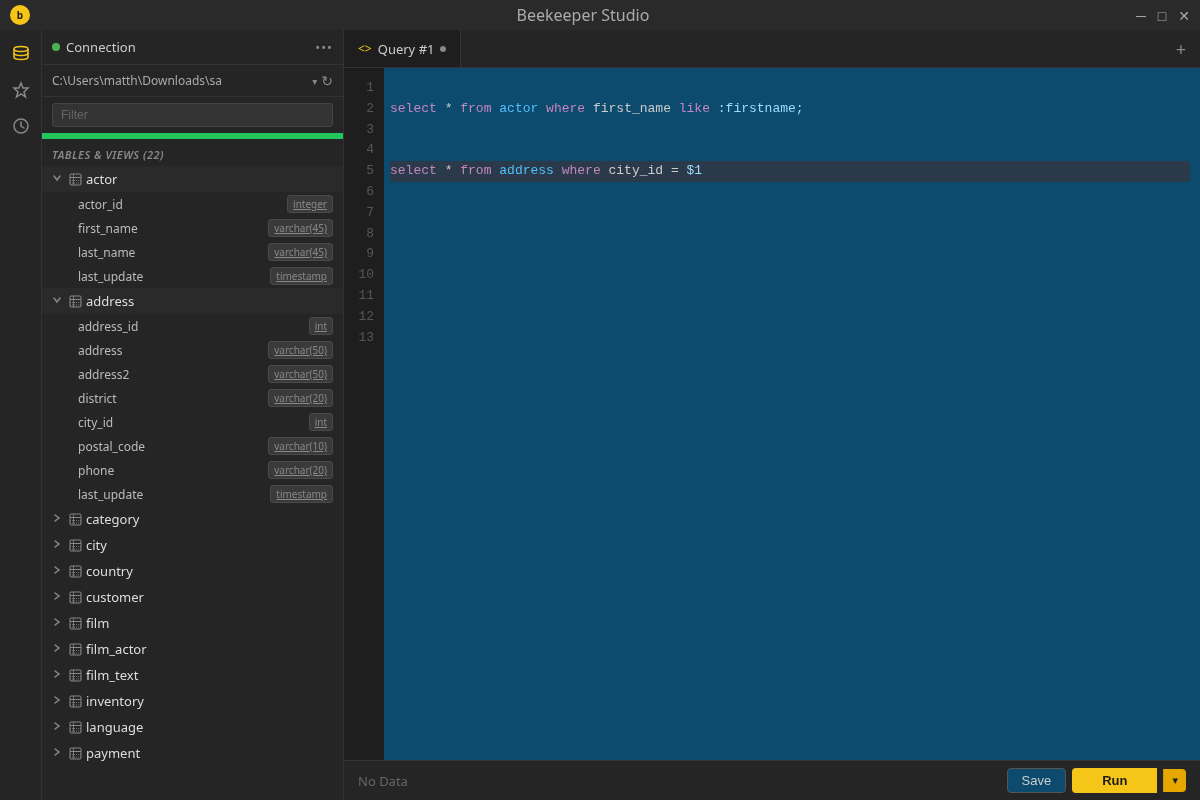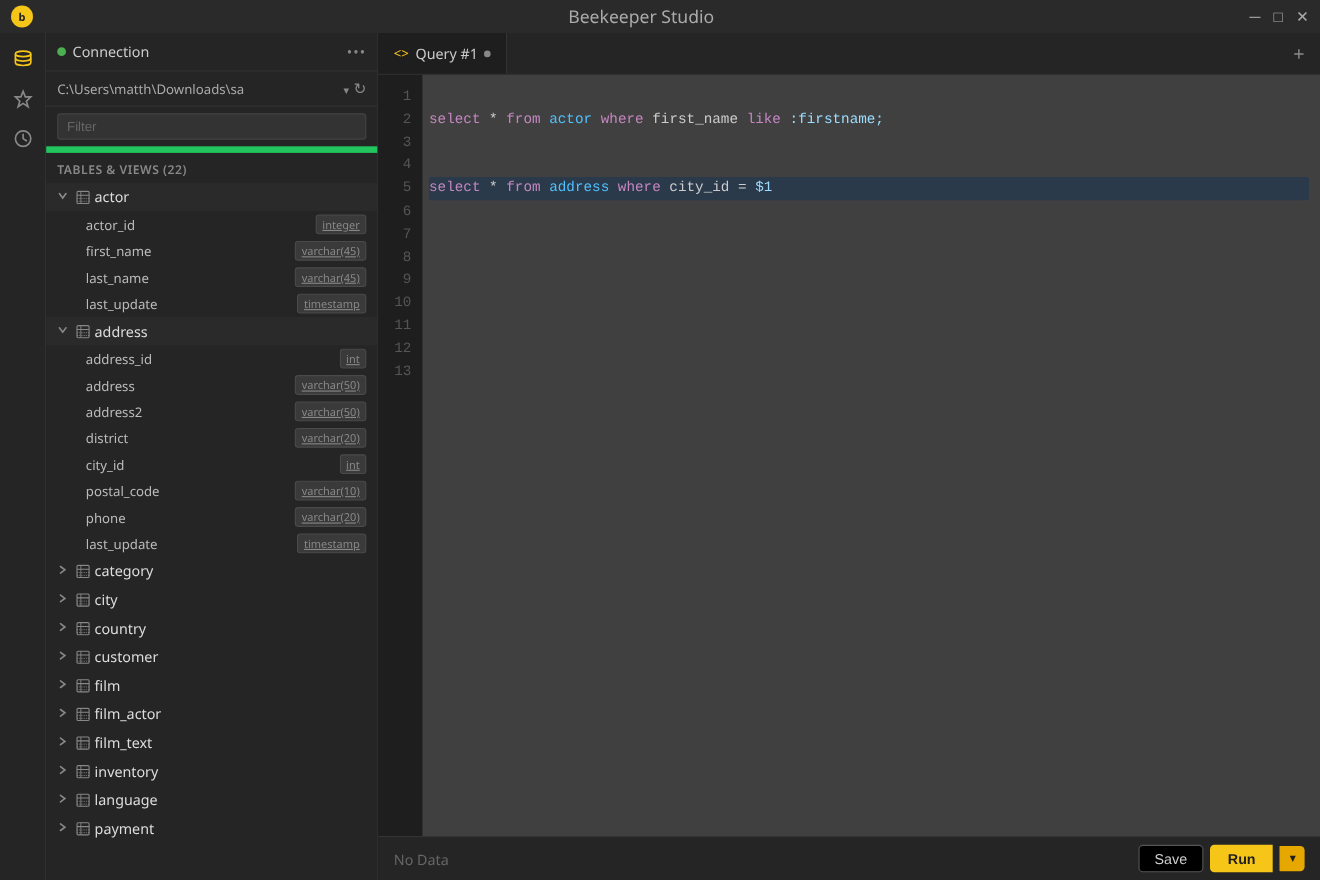--- a/index.html
+++ b/index.html
@@ -160,20 +160,21 @@
     }
     #filter-bar input::placeholder { color: #666; }
 
     #tables-header {
       padding: 8px 10px 4px;
       font-size: 11px;
       color: #888;
       font-weight: 600;
       text-transform: uppercase;
       letter-spacing: 0.5px;
+      font-style: italic;
     }
 
     #tables-list {
       flex: 1;
       overflow-y: auto;
     }
     #tables-list::-webkit-scrollbar { width: 6px; }
     #tables-list::-webkit-scrollbar-track { background: #252525; }
     #tables-list::-webkit-scrollbar-thumb { background: #444; border-radius: 3px; }
 
@@ -307,21 +308,21 @@
     .line-num { display: block; }
 
     
     #code-editor {
       flex: 1;
       padding: 10px 10px 10px 6px;
       font-family: 'Consolas', 'Courier New', monospace;
       font-size: 13px;
       line-height: 1.6;
       overflow: auto;
-      background: #404040;
+      background: #0c4a6e;
     }
     #code-editor::-webkit-scrollbar { width: 6px; height: 6px; }
     #code-editor::-webkit-scrollbar-thumb { background: #444; }
 
     .code-line {
       display: block;
       white-space: pre;
       height: 20.8px;
     }
     .code-line.highlighted {
@@ -350,33 +351,33 @@
     #no-data-label {
       color: #666;
       font-size: 13px;
     }
     #action-buttons {
       display: flex;
       gap: 6px;
       align-items: center;
     }
     .save-btn {
-      background: #000000;
+      background: #0c4a6e;
       border: 1px solid #555;
       color: #ccc;
       padding: 4px 14px;
       border-radius: 4px;
       cursor: pointer;
       font-size: 13px;
     }
     .run-btn {
       background: #f5c518;
       border: none;
       color: #1e1e1e;
-      padding: 5px 16px;
+      padding: 5px 30px;
       border-radius: 4px 0 0 4px;
       cursor: pointer;
       font-size: 13px;
       font-weight: 600;
     }
     .run-dropdown {
       background: #e6a800;
       border: none;
       color: #1e1e1e;
       padding: 5px 8px;

